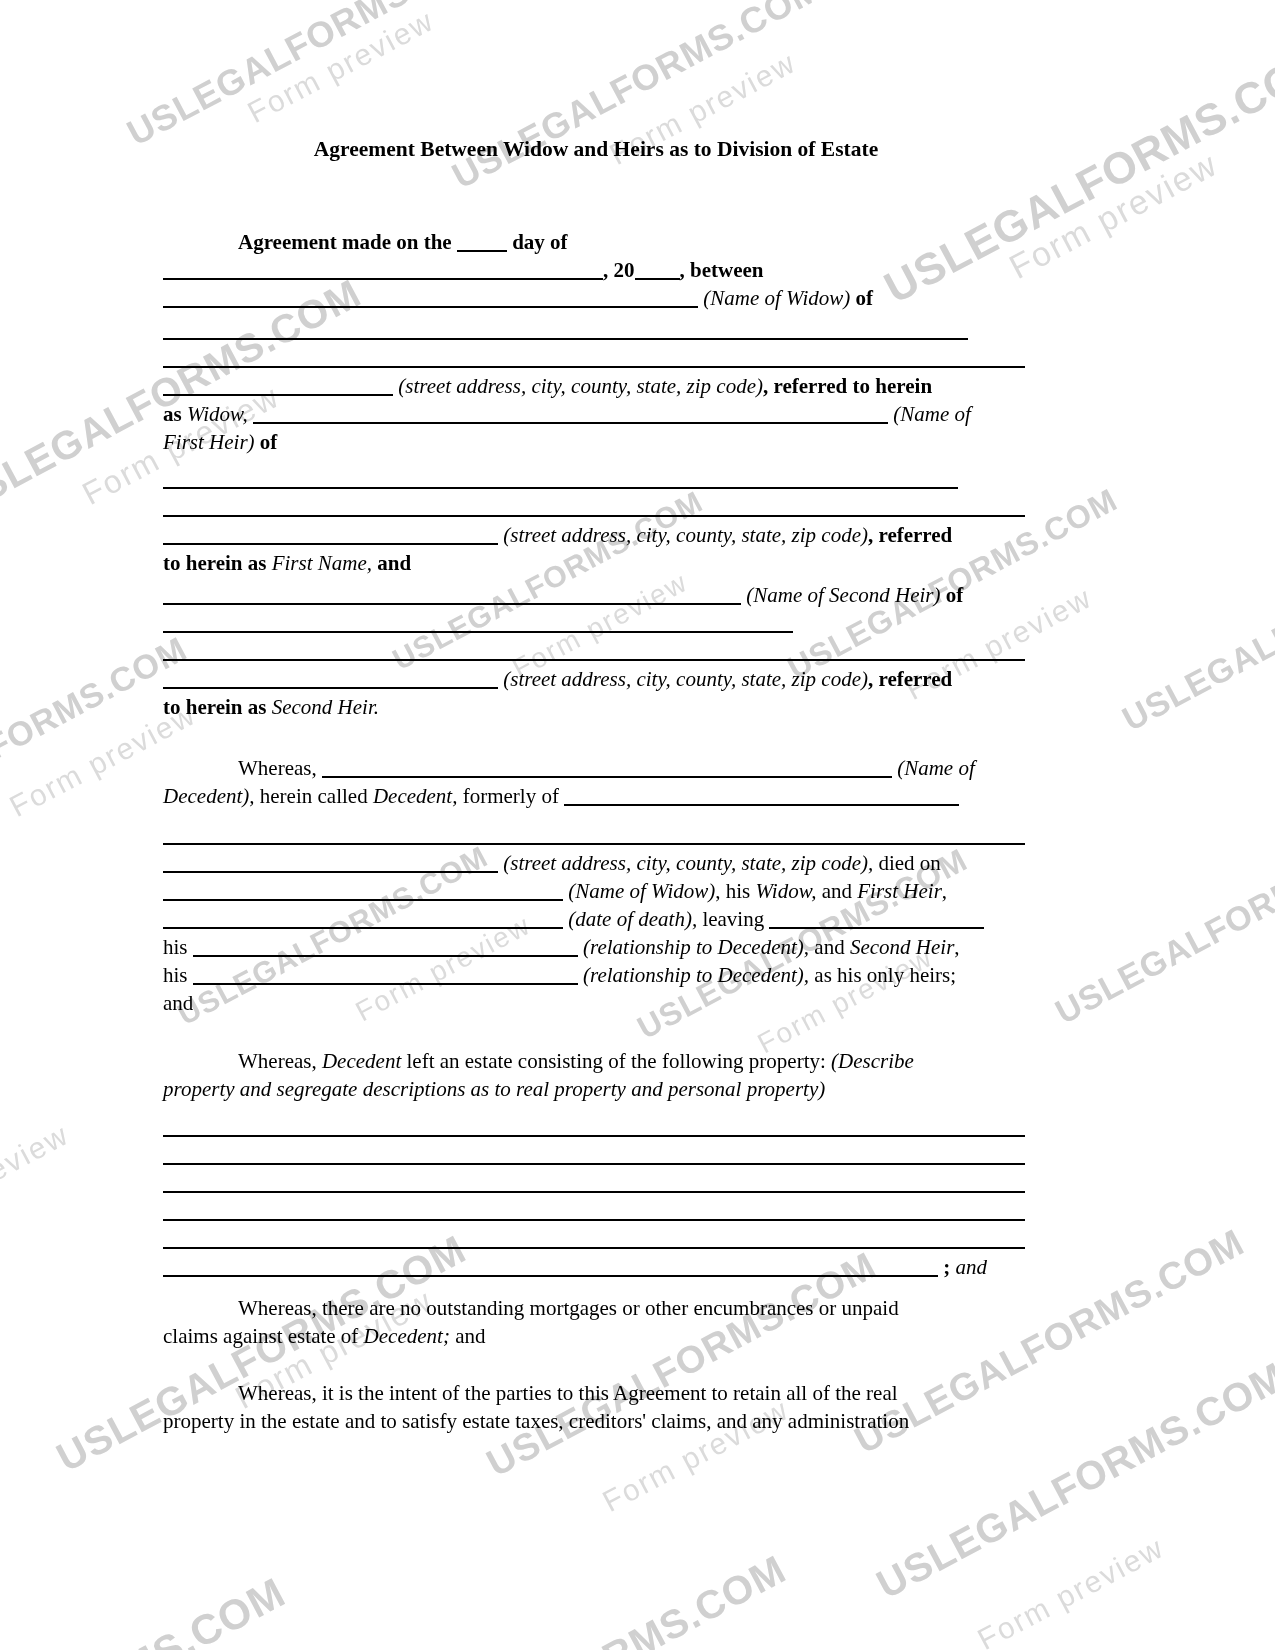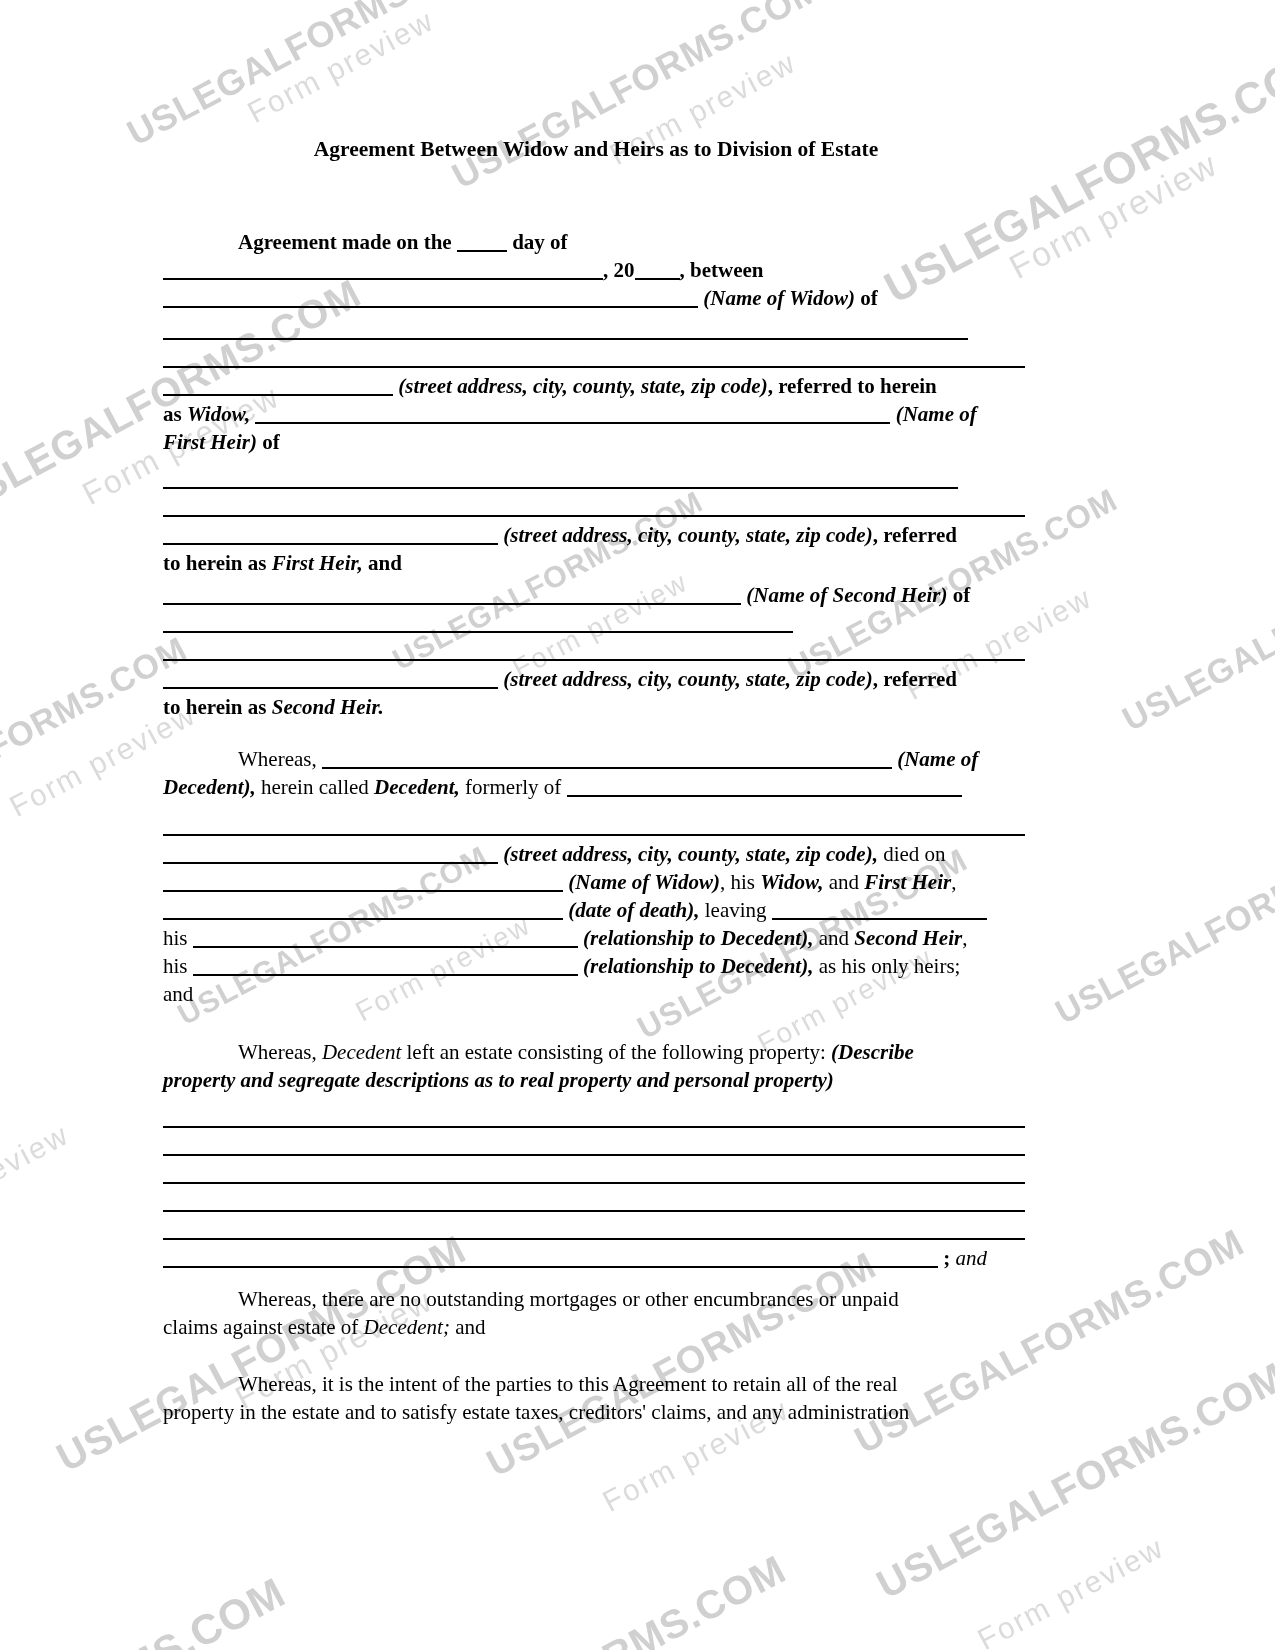--- a/index.html
+++ b/index.html
@@ -21,21 +21,21 @@
   .doc {
     position:absolute; left:163px; top:134px; width:866px; z-index:2;
     font-size:21px; line-height:28px;
   }
   .title {
     text-align:center; font-weight:bold; font-size:21.5px;
     line-height:30px; margin-bottom:64px; white-space:nowrap;
   }
   .line { white-space:nowrap; line-height:28px; height:28px; }
   .seg-b  { font-weight:bold; }
-  .seg-bi { font-weight:bold; font-style:italic; }
+  .seg-bi { font-weight:normal; font-style:italic; }
   .seg-i  { font-style:italic; }
   .blank {
     display:inline-block; height:18px; vertical-align:-3px;
     border-bottom:2px solid #000;
   }
 </style>
 </head>
 <body>
 
 <div class="page">
@@ -78,27 +78,27 @@
         <div class="line"><span class="blank" style="width: 440px;"></span><span class="seg-b">, 20</span><span class="blank" style="width: 45px;"></span><span class="seg-b">, between</span></div>
         <div class="line"><span class="blank" style="width: 535px;"></span><span class="seg-bi"> (Name of Widow)</span><span class="seg-b"> of</span></div>
         <div class="line" style="margin-top: 4px;"><span class="blank" style="width: 805px;"></span></div>
         <div class="line"><span class="blank" style="width: 862px;"></span></div>
         <div class="line"><span class="blank" style="width: 230px;"></span><span class="seg-bi"> (street address, city, county, state, zip code)</span><span class="seg-b">, referred to herein</span></div>
         <div class="line"><span class="seg-b">as </span><span class="seg-bi">Widow, </span><span class="blank" style="width: 635px;"></span><span class="seg-bi"> (Name of</span></div>
         <div class="line"><span class="seg-bi">First Heir)</span><span class="seg-b"> of</span></div>
         <div class="line" style="margin-top: 9px;"><span class="blank" style="width: 795px;"></span></div>
         <div class="line"><span class="blank" style="width: 862px;"></span></div>
         <div class="line"><span class="blank" style="width: 335px;"></span><span class="seg-bi"> (street address, city, county, state, zip code)</span><span class="seg-b">, referred</span></div>
-        <div class="line"><span class="seg-b">to herein as </span><span class="seg-bi">First Heir,</span><span class="seg-b"> and</span></div>
+        <div class="line"><span class="seg-b">to herein as </span><span class="seg-bi">First Name,</span><span class="seg-b"> and</span></div>
         <div class="line" style="margin-top: 4px;"><span class="blank" style="width: 578px;"></span><span class="seg-bi"> (Name of Second Heir)</span><span class="seg-b"> of</span></div>
         <div class="line"><span class="blank" style="width: 630px;"></span></div>
         <div class="line"><span class="blank" style="width: 862px;"></span></div>
         <div class="line"><span class="blank" style="width: 335px;"></span><span class="seg-bi"> (street address, city, county, state, zip code)</span><span class="seg-b">, referred</span></div>
         <div class="line"><span class="seg-b">to herein as </span><span class="seg-bi">Second Heir.</span></div>
-        <div class="line" style="margin-top: 24px; padding-left: 75px;"><span class="seg-r">Whereas, </span><span class="blank" style="width: 570px;"></span><span class="seg-bi"> (Name of</span></div>
+        <div class="line" style="margin-top: 33px; padding-left: 75px;"><span class="seg-r">Whereas, </span><span class="blank" style="width: 570px;"></span><span class="seg-bi"> (Name of</span></div>
         <div class="line"><span class="seg-bi">Decedent),</span><span class="seg-r"> herein called </span><span class="seg-bi">Decedent,</span><span class="seg-r"> formerly of </span><span class="blank" style="width: 395px;"></span></div>
         <div class="line" style="margin-top: 11px;"><span class="blank" style="width: 862px;"></span></div>
         <div class="line"><span class="blank" style="width: 335px;"></span><span class="seg-bi"> (street address, city, county, state, zip code),</span><span class="seg-r"> died on</span></div>
         <div class="line"><span class="blank" style="width: 400px;"></span><span class="seg-bi"> (Name of Widow)</span><span class="seg-r">, his </span><span class="seg-bi">Widow,</span><span class="seg-r"> and </span><span class="seg-bi">First Heir</span><span class="seg-r">,</span></div>
         <div class="line"><span class="blank" style="width: 400px;"></span><span class="seg-bi"> (date of death),</span><span class="seg-r"> leaving </span><span class="blank" style="width: 215px;"></span></div>
         <div class="line"><span class="seg-r">his </span><span class="blank" style="width: 385px;"></span><span class="seg-bi"> (relationship to Decedent),</span><span class="seg-r"> and </span><span class="seg-bi">Second Heir</span><span class="seg-r">,</span></div>
         <div class="line"><span class="seg-r">his </span><span class="blank" style="width: 385px;"></span><span class="seg-bi"> (relationship to Decedent),</span><span class="seg-r"> as his only heirs;</span></div>
         <div class="line"><span class="seg-r">and</span></div>
         <div class="line" style="margin-top: 30px; padding-left: 75px;"><span class="seg-r">Whereas, </span><span class="seg-i">Decedent</span><span class="seg-r"> left an estate consisting of the following property: </span><span class="seg-bi">(Describe</span></div>
         <div class="line"><span class="seg-bi">property and segregate descriptions as to real property and personal property)</span></div>

